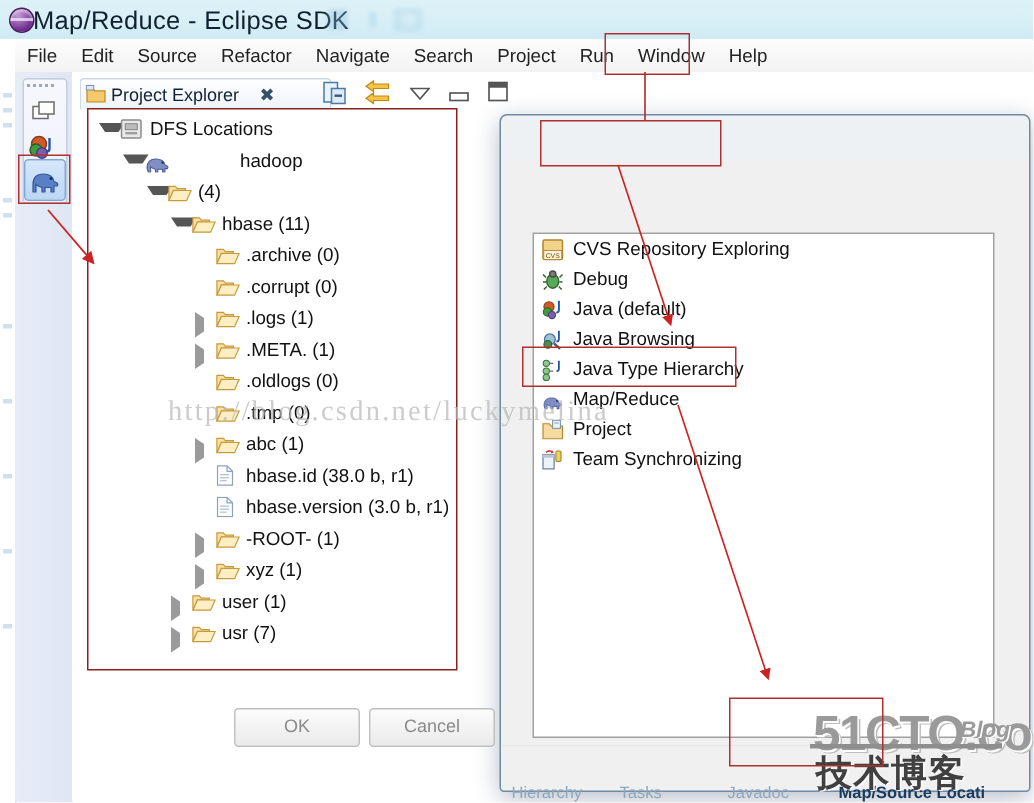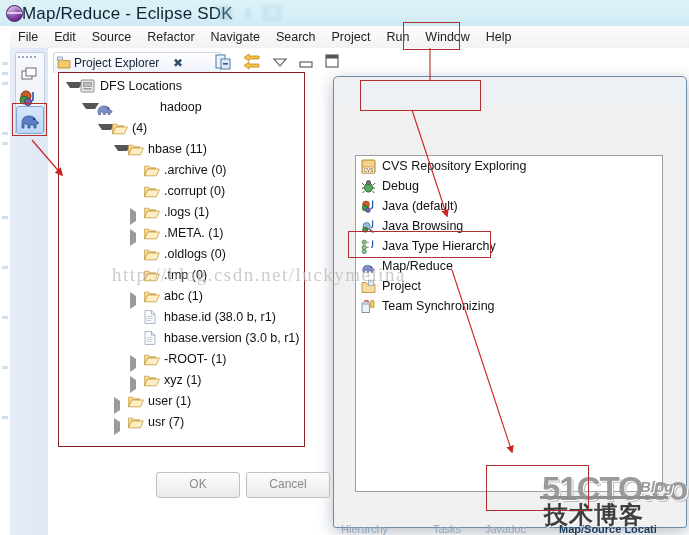--- a/index.html
+++ b/index.html
@@ -490,21 +490,21 @@
   </div>
 
   <div class="abs" id="dlg-footer"></div>
 </div>
 
 <div class="abs" id="btn-ok">OK</div>
 <div class="abs" id="btn-cancel">Cancel</div>
 
 <div class="abs" id="bottom-tabs">
     <span style="left: 4px;">Hierarchy</span>
-    <span style="left: 96px;">Tasks</span>
+    <span style="left: 76px;">Tasks</span>
     <span style="left: 148px;">Javadoc</span>
     <span id="bt-active" style="left: 222px;">Map/Source Locati</span>
   </div>
 
 <div class="wm" id="wm-url">http://blog.csdn.net/luckymelina</div>
 <div class="wm" id="wm-51-main">51CTO.com</div>
 <div class="wm" id="wm-51-rule"></div>
 <div class="wm" id="wm-51-cn">技术博客</div>
 <div class="wm" id="wm-51-blog">Blog</div>
 

